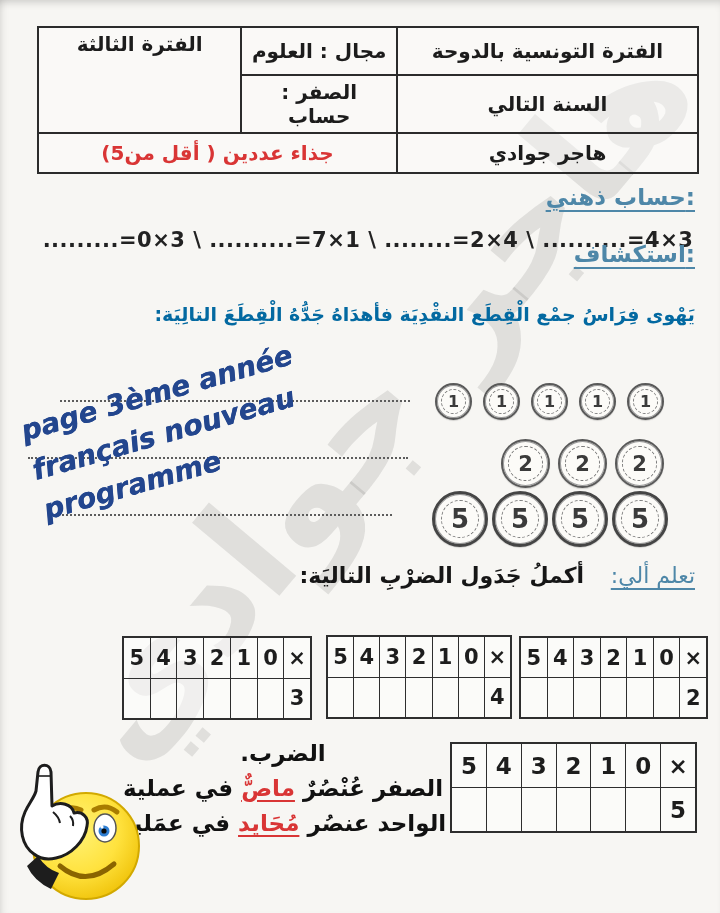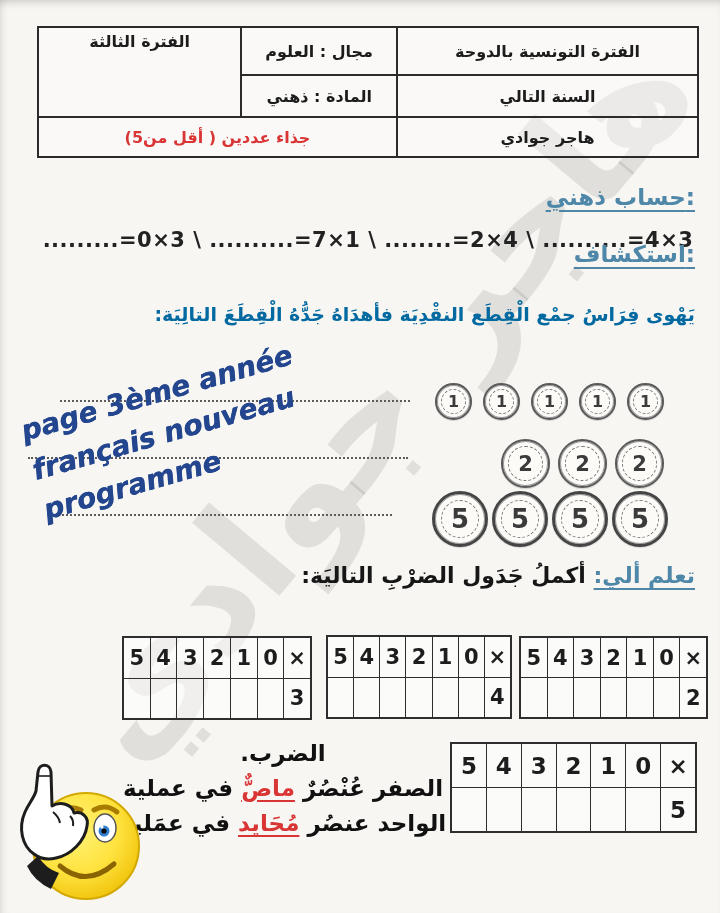--- a/index.html
+++ b/index.html
@@ -16,21 +16,21 @@
     color:rgba(70,70,70,.13);transform:rotate(-50deg);pointer-events:none;z-index:1;
   }
   .wm-blue{
     position:absolute;left:16px;top:412px;z-index:3;
     transform:rotate(-16deg);transform-origin:left top;
     color:var(--note-blue);font-size:28px;font-weight:bold;font-style:italic;
     line-height:41px;white-space:nowrap;text-shadow:.4px 0 0 currentColor;
   }
   
   table.hdr{position:absolute;left:37px;top:26px;width:662px;border-collapse:collapse;z-index:2;background:rgba(255,255,255,.35);}
-  table.hdr td{border:2.5px solid #2b2b2b;text-align:center;font-size:16px;font-weight:600;padding:4px 6px;}
+  table.hdr td{border:2.5px solid #2b2b2b;text-align:center;font-size:20px;font-weight:600;padding:4px 6px;}
   table.hdr tr:nth-child(1) td{height:48px;}
   table.hdr tr:nth-child(2) td{height:42px;}
   table.hdr tr:nth-child(3) td{height:40px;}
   td.c-period{vertical-align:top;padding-top:12px;}
   td.lesson{color:var(--accent-red);font-weight:bold;font-size:20px;margin-left:8px;}
   
   .h-teal{
     position:absolute;right:25px;z-index:2;color:var(--heading-teal);
     font-size:23px;font-weight:bold;
     text-decoration:underline;text-decoration-thickness:2px;text-underline-offset:5px;
@@ -38,22 +38,22 @@
   .equations{
     position:absolute;left:37px;top:228px;width:662px;z-index:2;
     direction:ltr;text-align:center;font-size:21px;font-weight:600;letter-spacing:.5px;color:#222;
   }
   .intro{
     position:absolute;right:25px;left:60px;top:303px;z-index:2;
     direction:rtl;font-size:19px;font-weight:600;color:#0369a1;
   }
   .learn-line{position:absolute;right:25px;top:563px;z-index:2;direction:rtl;font-size:22px;font-weight:600;color:#161616;}
   .h-teal-inline{
-    color:var(--heading-teal);font-weight:bold;
-    text-decoration:underline;text-decoration-thickness:2px;text-underline-offset:5px;margin-left:0;
+    color:var(--heading-teal);font-weight:normal;
+    text-decoration:underline;text-decoration-thickness:2px;text-underline-offset:5px;margin-left:19px;
   }
   
   .dots{position:absolute;border-top:2.5px dotted #5c5c5c;z-index:2;}
   .d1{top:400px;left:60px;width:350px;}
   .d2{top:457px;left:28px;width:380px;}
   .d3{top:514px;left:55px;width:337px;}
   
   .coins{position:absolute;display:flex;align-items:center;z-index:2;}
   .coins.r1{top:383px;right:56px;gap:11px;}
   .coins.r2{top:439px;right:56px;gap:8px;}
@@ -110,21 +110,21 @@
         <col style="width:204px">
       </colgroup>
     <tbody>
         <tr>
       <td>الفترة التونسية بالدوحة</td>
       <td>مجال : العلوم</td>
       <td class="c-period" rowspan="2">الفترة الثالثة</td>
     </tr>
     <tr>
       <td>السنة التالي</td>
-      <td>المادة : ذهني</td>
+      <td>الصفر : حساب</td>
     </tr>
     <tr>
       <td>هاجر جوادي</td>
       <td class="lesson" colspan="2">جذاء عددين ( أقل من5)</td>
     </tr>
   </tbody>
     </table>
 
   <div class="h-teal" style="top:184px">حساب ذهني:</div>
   <div class="equations">.........=0×3 \ ..........=7×1 \   ........=2×4  \  ..........=4×3</div>

